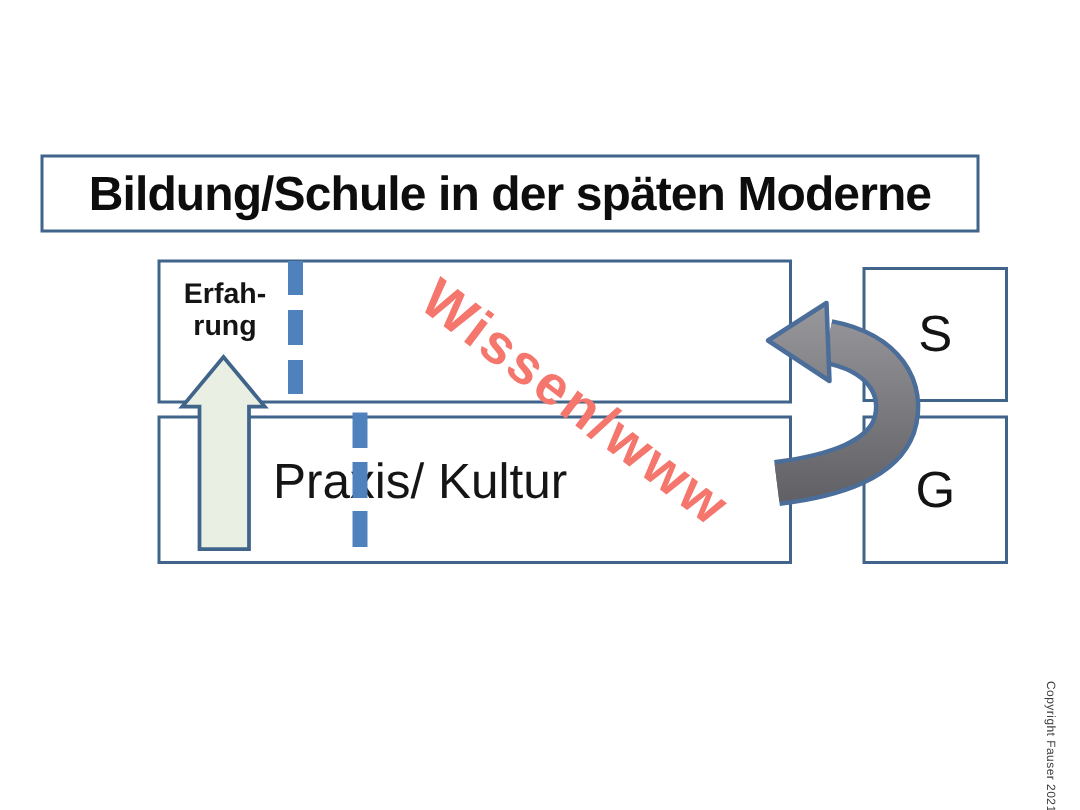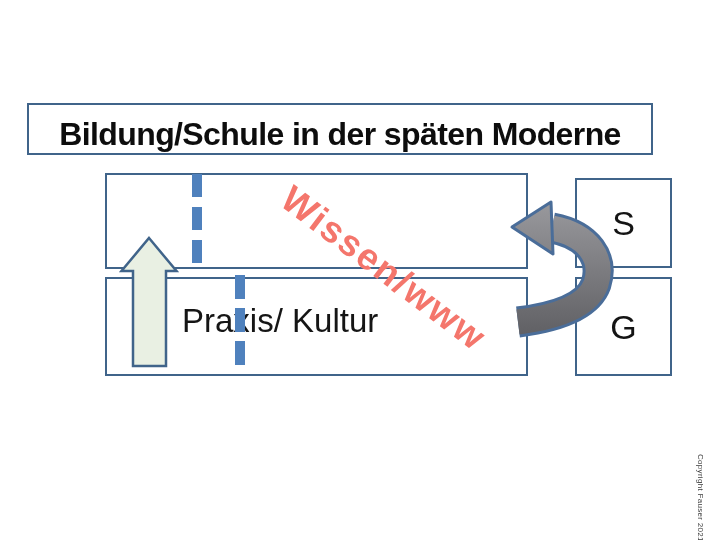--- a/index.html
+++ b/index.html
@@ -22,21 +22,21 @@
   .slide{position:absolute;inset:0;width:720px;height:540px;}
 
   .box{
     position:absolute;
     background:#ffffff;
     border:2.5px solid var(--accent);
   }
   .title-box{
     left:27px;top:103px;width:626px;height:52px;
     border-width:2px;
-    display:flex;align-items:flex-end;justify-content:center;
+    display:flex;align-items:center;justify-content:center;
     z-index:1;
   }
   .title-text{
     font-size:32px;font-weight:700;color:var(--ink);
     letter-spacing:-0.6px;white-space:nowrap;
   }
   .exp-box{left:105px;top:173px;width:423px;height:96px;z-index:1;}
   .praxis-box{left:105px;top:277px;width:423px;height:99px;z-index:1;}
   .s-box{left:575px;top:178px;width:97px;height:90px;z-index:1;
          display:flex;align-items:center;justify-content:center;}
@@ -98,20 +98,24 @@
   <div class="box exp-box"></div>
   <div class="box praxis-box"></div>
 
   <div class="box s-box">
     <span class="sg-letter">S</span>
   </div>
   <div class="box g-box">
     <span class="sg-letter">G</span>
   </div>
 
+  <div class="erfah-label">
+    <span>Erfah-</span><br>
+    <span>rung</span>
+  </div>
   <div class="praxis-label">Praxis/ Kultur</div>
 
   <div class="dash-line dash-1"></div>
   <div class="dash-line dash-2"></div>
 
   <div class="wissen-label">Wissen/www</div>
 
   <svg class="overlay" viewBox="0 0 720 540" xmlns="http://www.w3.org/2000/svg">
     <defs>
       <linearGradient id="bandgrad" gradientUnits="userSpaceOnUse" x1="0" y1="200" x2="0" y2="345">

